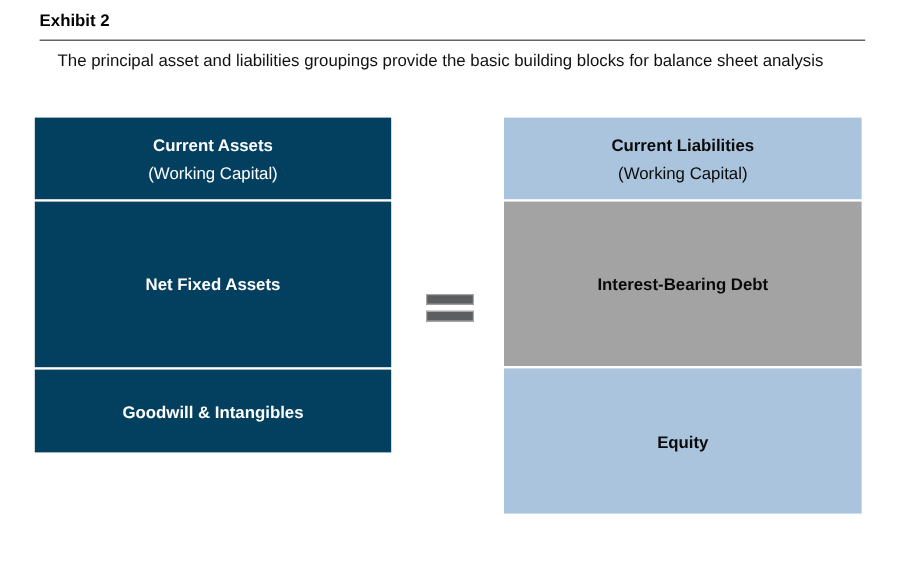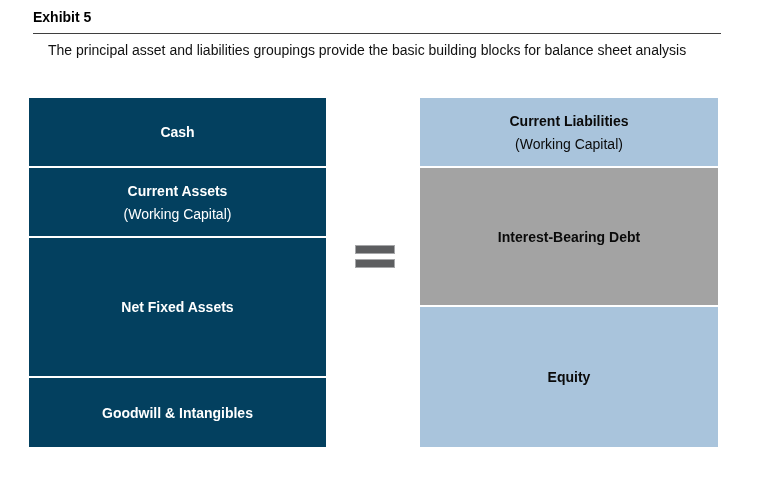--- a/index.html
+++ b/index.html
@@ -38,43 +38,40 @@
   .block .sub { font-weight: normal; margin-top: 7px; }
   .block-dark { color: #ffffff; }
   .block-light { color: #0a0a0a; }
   
   .h-cash { height: 68px; }
   .h-ca   { height: 68px; }
   .h-nfa  { height: 138px; }
   .h-gi   { height: 69px; justify-content: center; }
   .h-cl   { height: 68px; }
   .h-ibd  { height: 137px; }
-  .h-eq   { height: 140px; }
+  .h-eq   { height: 121px; }
   .equals {
     position: absolute; left: 355px; top: 245px;
     display: flex; flex-direction: column; gap: 5px;
   }
   .equals .bar {
     width: 40px; height: 9px;
     border: 1px solid #a6a7a9;
   }
 </style>
 </head>
 <body>
 
-<div class="exhibit-title">Exhibit 5</div>
+<div class="exhibit-title">Exhibit 2</div>
 
 <div class="title-rule"></div>
 
 <div class="subtitle">The principal asset and liabilities groupings provide the basic building blocks for balance sheet analysis</div>
 
 <div class="column col-assets">
-  <div class="block block-dark h-cash" style="background-color: rgb(3, 64, 95);">
-    <span>Cash</span>
-  </div>
   <div class="block block-dark h-ca" style="background-color: rgb(3, 64, 95);">
     <span>Current Assets</span>
     <span class="sub">(Working Capital)</span>
   </div>
   <div class="block block-dark h-nfa" style="background-color: rgb(3, 64, 95); align-items: center;">
     <span>Net Fixed Assets</span>
   </div>
   <div class="block block-dark h-gi" style="background-color: rgb(3, 64, 95);">
     <span>Goodwill &amp; Intangibles</span>
   </div>

